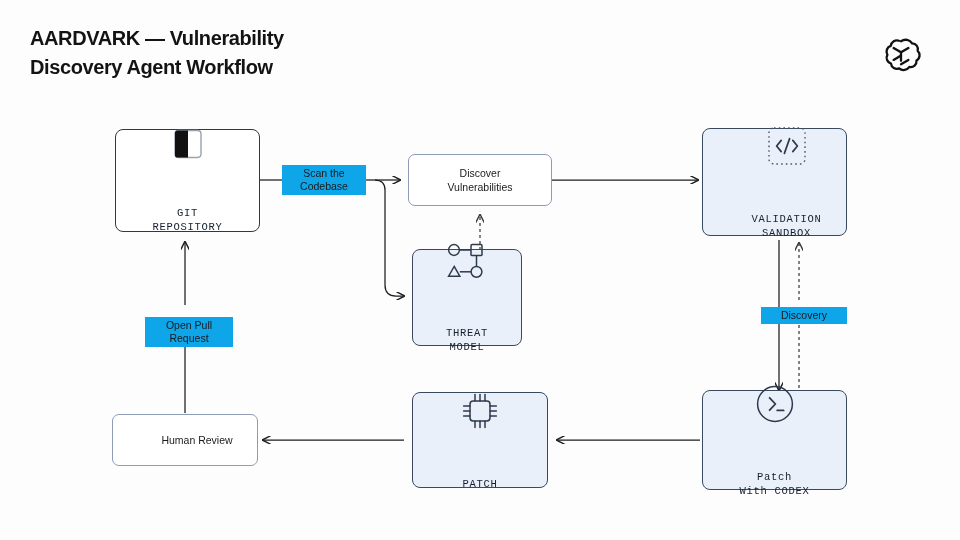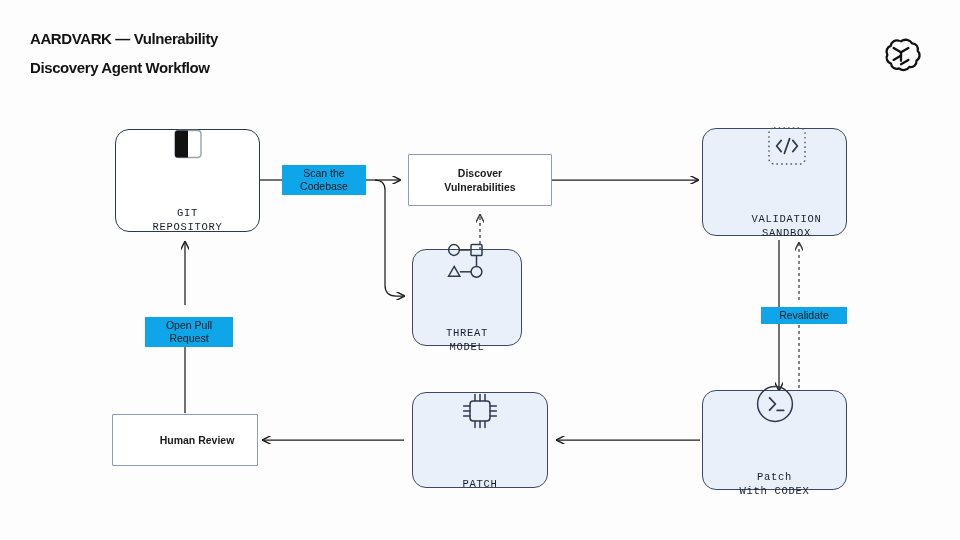--- a/index.html
+++ b/index.html
@@ -16,21 +16,21 @@
     font-family: "Liberation Sans", sans-serif;
   }
 
   
   #title {
     position: absolute;
     left: 30px;
     top: 24px;
     width: 520px;
     font-family: "Liberation Sans", sans-serif;
-    font-size: 15px;
+    font-size: 20px;
     line-height: 29px;
     font-weight: bold;
     letter-spacing: -0.4px;
     color: #131313;
     white-space: pre-line;
   }
   #brand-logo {
     position: absolute;
     right: 38px;
     top: 33px;
@@ -50,37 +50,36 @@
   
   .node {
     position: absolute;
     box-sizing: border-box;
     display: flex;
     flex-direction: column;
     align-items: center;
     justify-content: center;
   }
   .node.rounded {
-    border-radius: 14px;
+    border-radius: 8px;
     border: 1.3px solid #2b3a4a;
     gap: 35px;
   }
   .node.blue {
     background: #eaf0fa;
     border-color: #3a4a5e;
   }
   .node.white {
     background: #ffffff;
     border-color: #2b3a4a;
   }
   .node.plain {
     background: #ffffff;
     border: 1px solid #8d9bb3;
-    border-radius: 1px;
-    font-weight: bold;
+    border-radius: 7px;
   }
   .node-label {
     font-family: "Liberation Mono", monospace;
     font-size: 10.5px;
     line-height: 14px;
     letter-spacing: 0.7px;
     color: #15202e;
     text-align: center;
     white-space: pre-line;
   }
@@ -263,15 +262,15 @@
   <div class="node plain" style="left:112px; top:414px; width:146px; height:52px;padding-left:24px;">
     <span class="node-label sans">Human Review</span>
   </div>
 
   <div class="edge-label" style="left:282px; top:165px; width:76px;">Scan the
 Codebase</div>
 
   <div class="edge-label" style="left:145px; top:317px; width:80px;">Open Pull
 Request</div>
 
-  <div class="edge-label" style="left:761px; top:307px; width:78px;">Revalidate</div>
+  <div class="edge-label" style="left:761px; top:307px; width:78px;">Discovery</div>
 
 </div>
 
 </body></html>

